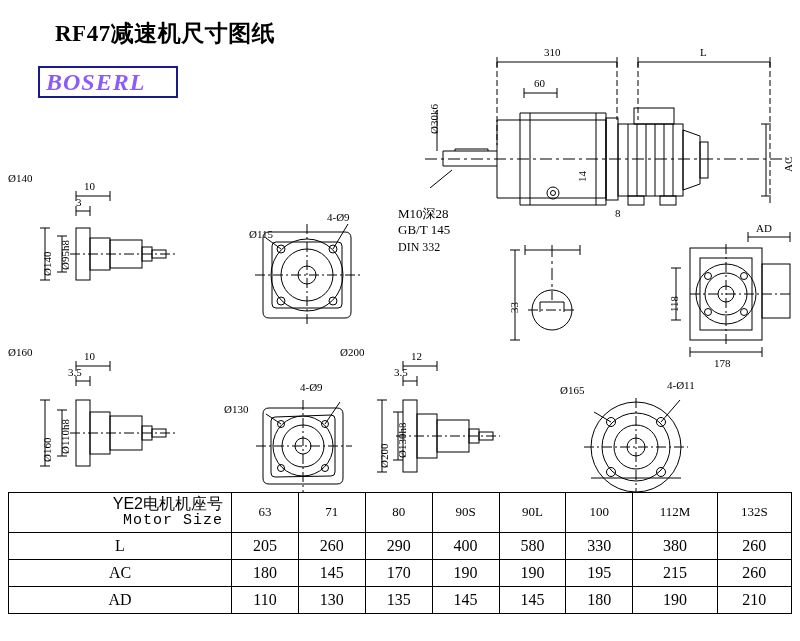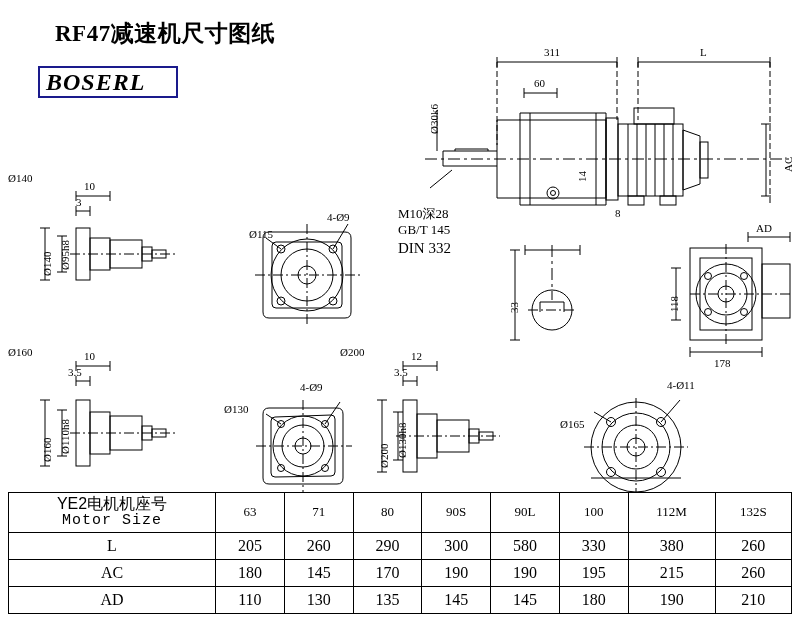--- a/index.html
+++ b/index.html
@@ -23,21 +23,21 @@
     position:absolute; left:38px; top:66px;
     width:140px; height:32px;
     border:2px solid #1a1a8c;
     box-sizing:border-box;
     background:#fff;
   }
   .logo-text {
     position:absolute; left:46px; top:69px;
     font-family:"Liberation Serif", serif;
     font-size:24px; font-weight:bold; font-style:italic;
-    color:#000000; letter-spacing:1px;text-align:center;
+    color:#8b5cf6; letter-spacing:1px;text-align:center;
   }
 
   svg.draw { position:absolute; left:0; top:0; width:800px; height:641px; }
 
   .lbl {
     position:absolute;
     font-family:"Liberation Serif", serif;
     font-size:11px;
     white-space:nowrap;
   }
@@ -58,21 +58,22 @@
     height:26px;
     padding:0;
   }
   .tbl td.rowhead {
     width:206px;
     font-size:16px;
   }
   .tbl td.headcell { font-size:13px; }
   .tbl .two-line {
     line-height:1.12;
-    padding:2px 0;
+    padding:2px 8px;
+    text-align:right;
   }
   .tbl .two-line div:first-child { font-family:"Liberation Sans", sans-serif; font-size:16px; }
   .tbl .two-line div:last-child { font-family:"Liberation Mono", monospace; font-size:15px; letter-spacing:1px; }
 </style>
 </head>
 <body>
 
 <div class="root">
 
   <div class="title">RF47减速机尺寸图纸</div>
@@ -280,30 +281,30 @@
       <circle cx="611" cy="472" r="4.5"></circle>
       <circle cx="661" cy="472" r="4.5"></circle>
       <line x1="584" y1="447" x2="688" y2="447" stroke-dasharray="10 3 2 3"></line>
       <line x1="636" y1="398" x2="636" y2="492" stroke-dasharray="10 3 2 3"></line>
       <line x1="591" y1="478" x2="681" y2="478"></line>
       <line x1="661" y1="422" x2="680" y2="400"></line>
       <line x1="611" y1="422" x2="594" y2="412"></line>
     </g>
   </svg>
 
-  <div class="lbl" style="left:544px; top:46px;">311</div>
+  <div class="lbl" style="left:544px; top:46px;">310</div>
   <div class="lbl" style="left:700px; top:46px;">L</div>
   <div class="lbl" style="left:534px; top:77px;font-family:Liberation Serif, serif;">60</div>
   <div class="lbl rot" style="left:428px; top:134px; transform:rotate(-90deg);">Ø30k6</div>
   <div class="lbl rot" style="left:782px; top:172px; transform:rotate(-90deg);">AC</div>
   <div class="lbl" style="left:756px; top:222px;">AD</div>
   <div class="lbl rot" style="left:576px; top:182px; transform:rotate(-90deg);">14</div>
   <div class="lbl" style="left:398px; top:205px; font-size:13px;">M10深28</div>
   <div class="lbl" style="left:398px; top:222px; font-size:13px;">GB/T 145</div>
-  <div class="lbl" style="left:398px; top:240px; font-size:15px;text-align:right;">DIN 332</div>
+  <div class="lbl" style="left:398px; top:240px; font-size:12px;text-align:right;">DIN 332</div>
   <div class="lbl" style="left:615px; top:207px;">8</div>
   <div class="lbl rot" style="left:508px; top:313px; transform:rotate(-90deg);">33</div>
   <div class="lbl rot" style="left:668px; top:312px; transform:rotate(-90deg);">118</div>
   <div class="lbl" style="left:714px; top:357px;">178</div>
 
   <div class="lbl" style="left:8px; top:172px;">Ø140</div>
   <div class="lbl" style="left:84px; top:180px;">10</div>
   <div class="lbl" style="left:76px; top:196px;">3</div>
   <div class="lbl rot" style="left:41px; top:276px; transform:rotate(-90deg);">Ø140</div>
   <div class="lbl rot" style="left:59px; top:270px; transform:rotate(-90deg);">Ø95h8</div>
@@ -317,21 +318,21 @@
   <div class="lbl rot" style="left:59px; top:454px; transform:rotate(-90deg);">Ø110h8</div>
   <div class="lbl" style="left:300px; top:381px;">4-Ø9</div>
   <div class="lbl" style="left:224px; top:403px;">Ø130</div>
 
   <div class="lbl" style="left:340px; top:346px;">Ø200</div>
   <div class="lbl" style="left:411px; top:350px;">12</div>
   <div class="lbl" style="left:394px; top:366px;">3.5</div>
   <div class="lbl rot" style="left:378px; top:468px; transform:rotate(-90deg);">Ø200</div>
   <div class="lbl rot" style="left:396px; top:458px; transform:rotate(-90deg);">Ø130h8</div>
   <div class="lbl" style="left:667px; top:379px;">4-Ø11</div>
-  <div class="lbl" style="left:560px; top:418px;">Ø165</div>
+  <div class="lbl" style="left:560px; top:384px;">Ø165</div>
 
   <table class="tbl">
     <tbody>
       <tr>
         <td class="rowhead two-line">
           <div>YE2电机机座号</div>
           <div>Motor Size</div>
         </td>
         <td class="headcell">63</td>
         <td class="headcell">71</td>
@@ -340,21 +341,21 @@
         <td class="headcell">90L</td>
         <td class="headcell">100</td>
         <td class="headcell">112M</td>
         <td class="headcell">132S</td>
       </tr>
       <tr>
         <td class="rowhead">L</td>
         <td>205</td>
         <td>260</td>
         <td>290</td>
-        <td>300</td>
+        <td>400</td>
         <td>580</td>
         <td>330</td>
         <td>380</td>
         <td>260</td>
       </tr>
       <tr>
         <td class="rowhead">AC</td>
         <td>180</td>
         <td>145</td>
         <td>170</td>

